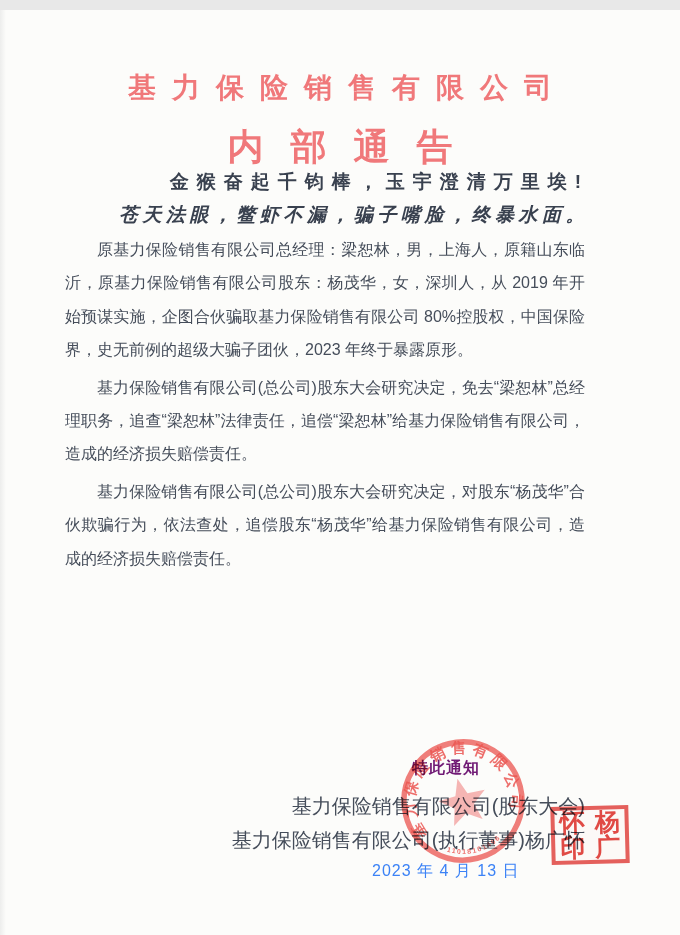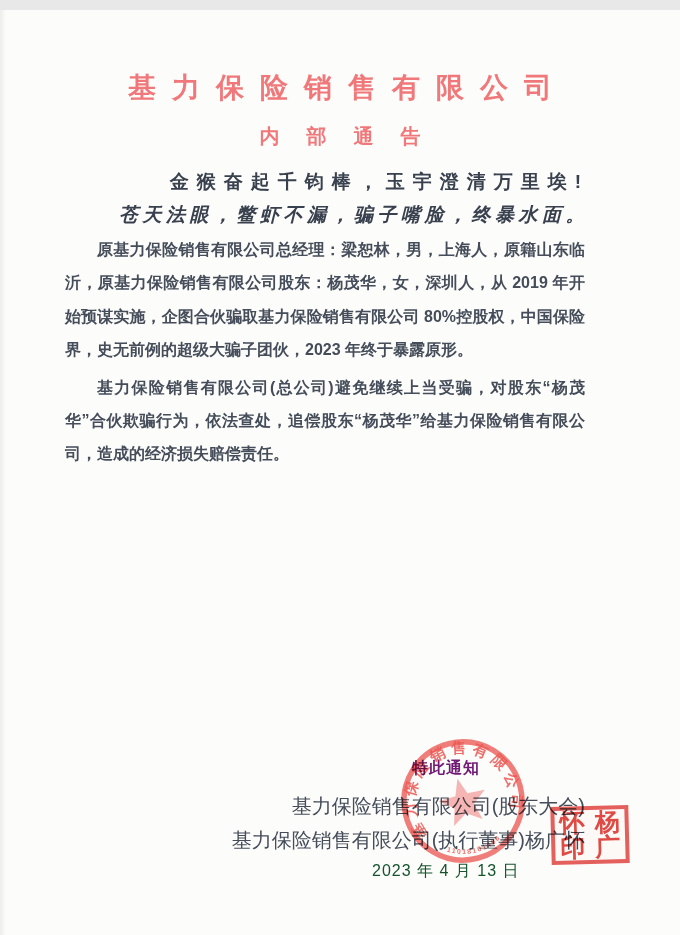--- a/index.html
+++ b/index.html
@@ -11,49 +11,49 @@
   .page::before {
     content:""; position:absolute; left:0; top:0; bottom:0; width:6px;
     background:linear-gradient(to right, rgba(60,65,75,0.08), rgba(60,65,75,0));
     pointer-events:none;
   }
   .title {
     position:absolute; left:0; right:0; text-align:center;
     color:#f0787a; font-weight:700; white-space:nowrap;
   }
   .title-1 { top:59px; font-size:28px; letter-spacing:16px; text-indent:16px; }
-  .title-2 { top:113px; font-size:20px; letter-spacing:27px; text-indent:27px; }
+  .title-2 { top:113px; font-size:36px; letter-spacing:27px; text-indent:27px; }
 
   .slogan {
     position:absolute; left:65px; width:524px;
     font-size:19px; font-weight:700; color:#39414f; white-space:nowrap;text-align:right;
   }
   .slogan-1 { top:159px; letter-spacing:8px; text-indent:57px; }
   .slogan-2 { top:192px; letter-spacing:4.5px;font-style:italic; }
 
   .body-block {
     position:absolute; left:65px; top:223px; width:520px;
     font-size:16px; line-height:33.4px; color:#454d5a;
-    font-weight:700; text-align:justify;
+    font-weight:400; text-align:justify;
   }
   .body-block p { margin:0 0 4px 0; text-indent:32px; }
 
   .closing {
     position:absolute; left:412px; top:748px;
     font-size:16px; font-weight:700; color:#701a75; letter-spacing:1px;
   }
   .sig {
     position:absolute; left:65px; width:520px; text-align:right;
     font-size:20px; color:#454d5a; font-weight:400;
   }
   .sig-1 { top:783px; }
   .sig-2 { top:817px; }
   .date-line {
     position:absolute; left:372px; top:851px;
-    font-size:16px; color:#14532d; font-weight:500; letter-spacing:1px;
+    font-size:16px; color:#3b82f6; font-weight:500; letter-spacing:1px;
   }
 
   .round-seal {
     position:absolute; left:398px; top:726px; width:130px; height:130px;
     transform:rotate(-14deg); mix-blend-mode:multiply; opacity:0.92;
   }
   .square-seal {
     position:absolute; left:551px; top:796px; width:70px; height:50px;
     border:4px solid rgba(226,62,58,0.82);
     display:grid; grid-template-columns:1fr 1fr; grid-template-rows:1fr 1fr;
@@ -76,21 +76,22 @@
 <div class="page">
 
   <div class="title title-1">基力保险销售有限公司</div>
   <div class="title title-2">内部通告</div>
 
   <div class="slogan slogan-1">金猴奋起千钧棒，玉宇澄清万里埃!</div>
   <div class="slogan slogan-2">苍天法眼，鳖虾不漏，骗子嘴脸，终暴水面。</div>
 
   <div class="body-block">
     <p>原基力保险销售有限公司总经理：梁恕林，男，上海人，原籍山东临沂，原基力保险销售有限公司股东：杨茂华，女，深圳人，从 2019 年开始预谋实施，企图合伙骗取基力保险销售有限公司 80%控股权，中国保险界，史无前例的超级大骗子团伙，2023 年终于暴露原形。</p>
-    <p>基力保险销售有限公司(总公司)避免继续上当受骗，对股东“杨茂华”合伙欺骗行为，依法查处，追偿股东“杨茂华”给基力保险销售有限公司，造成的经济损失赔偿责任。</p>
+    <p>基力保险销售有限公司(总公司)股东大会研究决定，免去“梁恕林”总经理职务，追查“梁恕林”法律责任，追偿“梁恕林”给基力保险销售有限公司，造成的经济损失赔偿责任。</p>
+    <p>基力保险销售有限公司(总公司)股东大会研究决定，对股东“杨茂华”合伙欺骗行为，依法查处，追偿股东“杨茂华”给基力保险销售有限公司，造成的经济损失赔偿责任。</p>
   </div>
 
   <div class="closing">特此通知</div>
   <div class="sig sig-1">基力保险销售有限公司(股东大会)</div>
   <div class="sig sig-2">基力保险销售有限公司(执行董事)杨广怀</div>
   <div class="date-line">2023 年 4 月 13 日</div>
 
   <svg class="round-seal" viewBox="0 0 130 130" xmlns="http://www.w3.org/2000/svg">
     <defs>
       <path id="arcTop" d="M 25.7 92.5 A 48 48 0 1 1 104.3 92.5" fill="none"></path>

